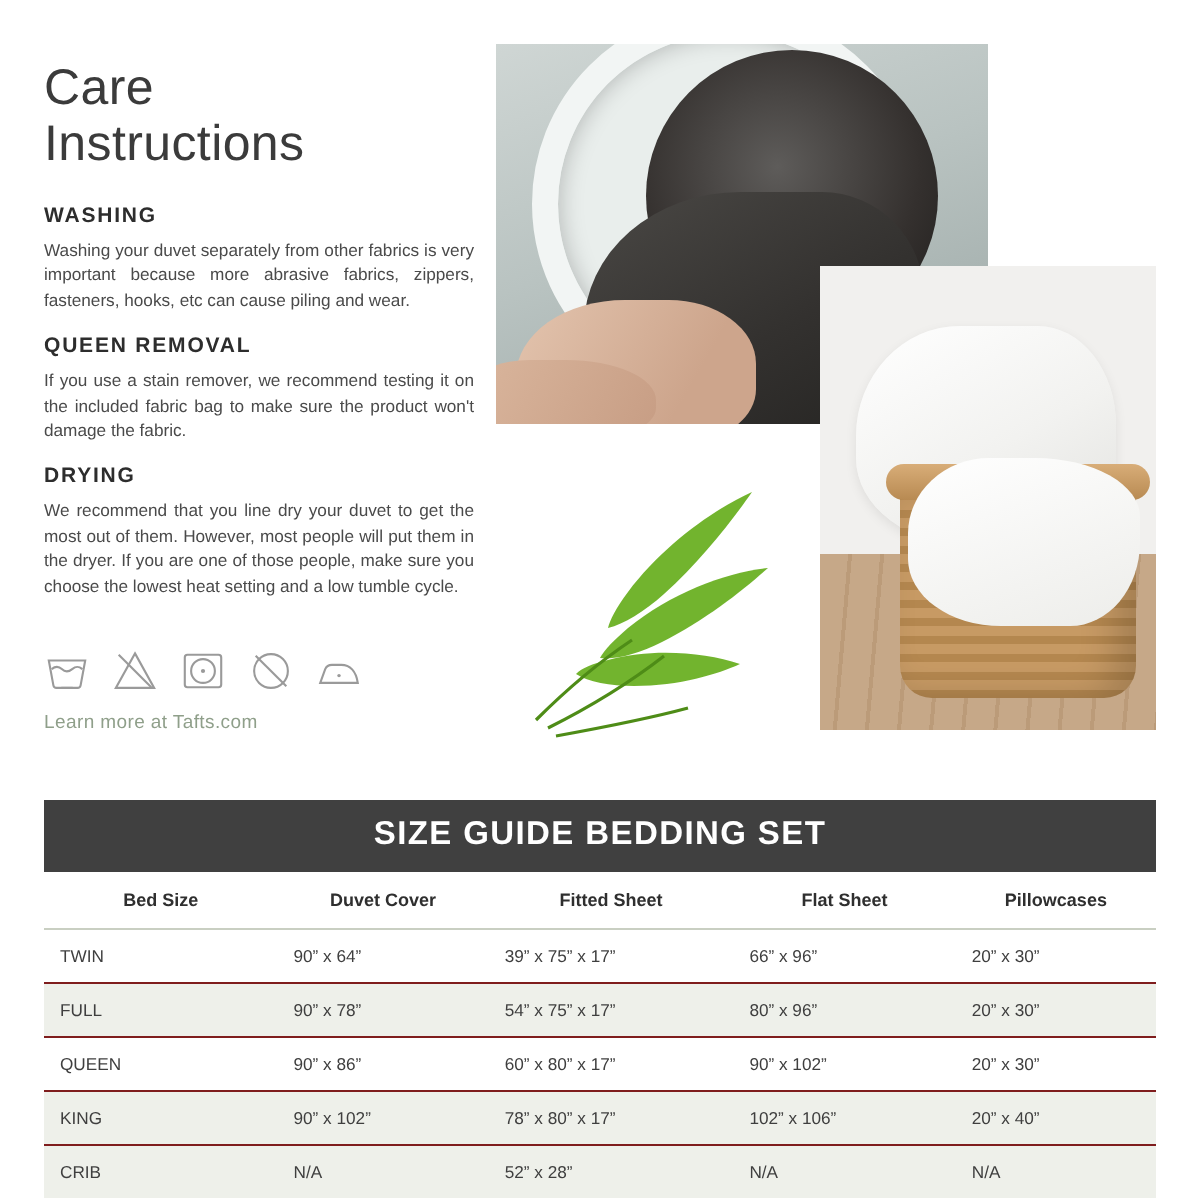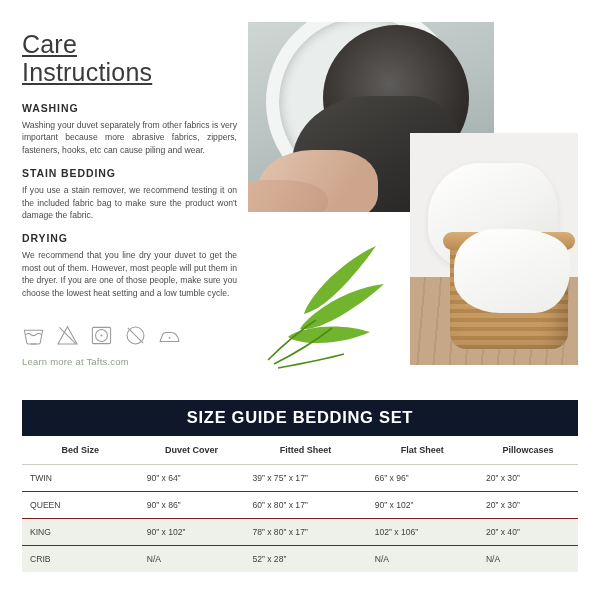--- a/index.html
+++ b/index.html
@@ -29,21 +29,20 @@
     width: 215px;
   }
   .care-title {
     font-size: 25px;
     line-height: 28px;
     color: #3b3b3b;
     font-weight: 400;
     letter-spacing: .2px;
     margin: 0 0 16px 0;
     white-space: pre-line;
-    text-decoration: underline;
   }
   .sec-head {
     font-size: 10.5px;
     font-weight: bold;
     letter-spacing: .9px;
     color: #2d2d2d;
     margin: 0 0 5px 0;
   }
   .sec-body {
     font-size: 8.6px;
@@ -157,21 +156,21 @@
   
   .leaves { position: absolute; left: 258px; top: 240px; width: 140px; height: 140px; }
 
   
   .guide {
     position: absolute;
     left: 22px; top: 400px;
     width: 556px;
   }
   .guide-header {
-    background: #0f172a;
+    background: #404040;
     color: #ffffff;
     text-align: center;
     font-size: 16.5px;
     font-weight: bold;
     letter-spacing: .7px;
     padding: 8px 0 9px;
   }
   table.guide-table {
     width: 100%;
     border-collapse: collapse;
@@ -207,21 +206,21 @@
 
   <div class="top">
 
     <div class="care-col">
       <h1 class="care-title">Care
 Instructions</h1>
 
       <h2 class="sec-head">WASHING</h2>
       <p class="sec-body">Washing your duvet separately from other fabrics is very important because more abrasive fabrics, zippers, fasteners, hooks, etc can cause piling and wear.</p>
 
-      <h2 class="sec-head">STAIN BEDDING</h2>
+      <h2 class="sec-head">QUEEN REMOVAL</h2>
       <p class="sec-body">If you use a stain remover, we recommend testing it on the included fabric bag to make sure the product won't damage the fabric.</p>
 
       <h2 class="sec-head">DRYING</h2>
       <p class="sec-body last">We recommend that you line dry your duvet to get the most out of them. However, most people will put them in the dryer. If you are one of those people, make sure you choose the lowest heat setting and a low tumble cycle.</p>
     </div>
 
     <div class="symbols">
       <span>
         <svg class="sym" viewBox="0 0 24 24" fill="none" stroke="#9a9a9a" stroke-width="1.1">
           <path d="M2.5 6.5h19l-2.4 13a1.6 1.6 0 0 1-1.6 1.3H6.5a1.6 1.6 0 0 1-1.6-1.3z"></path>
@@ -305,20 +304,27 @@
         </tr>
       </thead>
       <tbody>
         <tr>
           <td>TWIN</td>
           <td class="c">90” x 64”</td>
           <td class="c">39” x 75” x 17”</td>
           <td class="c">66” x 96”</td>
           <td class="c">20” x 30”</td>
         </tr>
+        <tr class="alt">
+          <td>FULL</td>
+          <td class="c">90” x 78”</td>
+          <td class="c">54” x 75” x 17”</td>
+          <td class="c">80” x 96”</td>
+          <td class="c">20” x 30”</td>
+        </tr>
         <tr>
           <td>QUEEN</td>
           <td class="c">90” x 86”</td>
           <td class="c">60” x 80” x 17”</td>
           <td class="c">90” x 102”</td>
           <td class="c">20” x 30”</td>
         </tr>
         <tr class="alt">
           <td>KING</td>
           <td class="c">90” x 102”</td>

